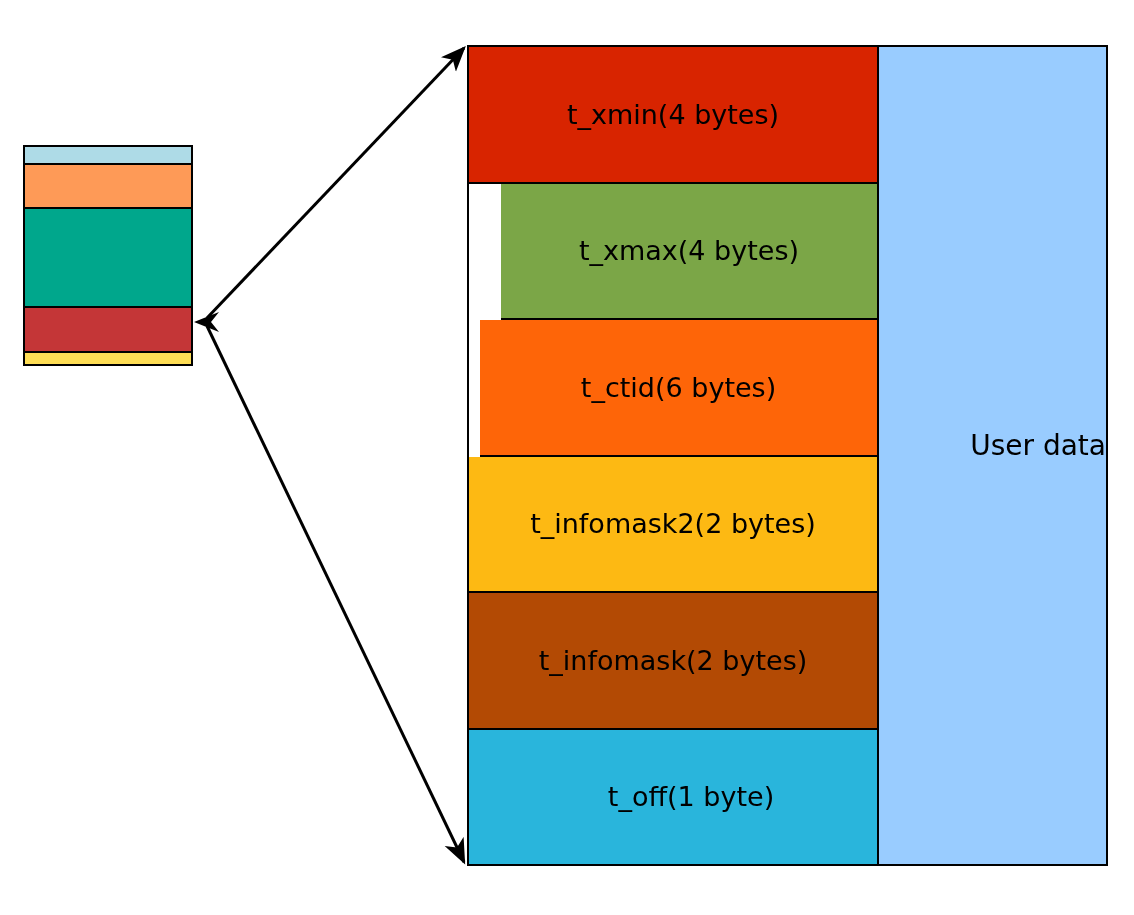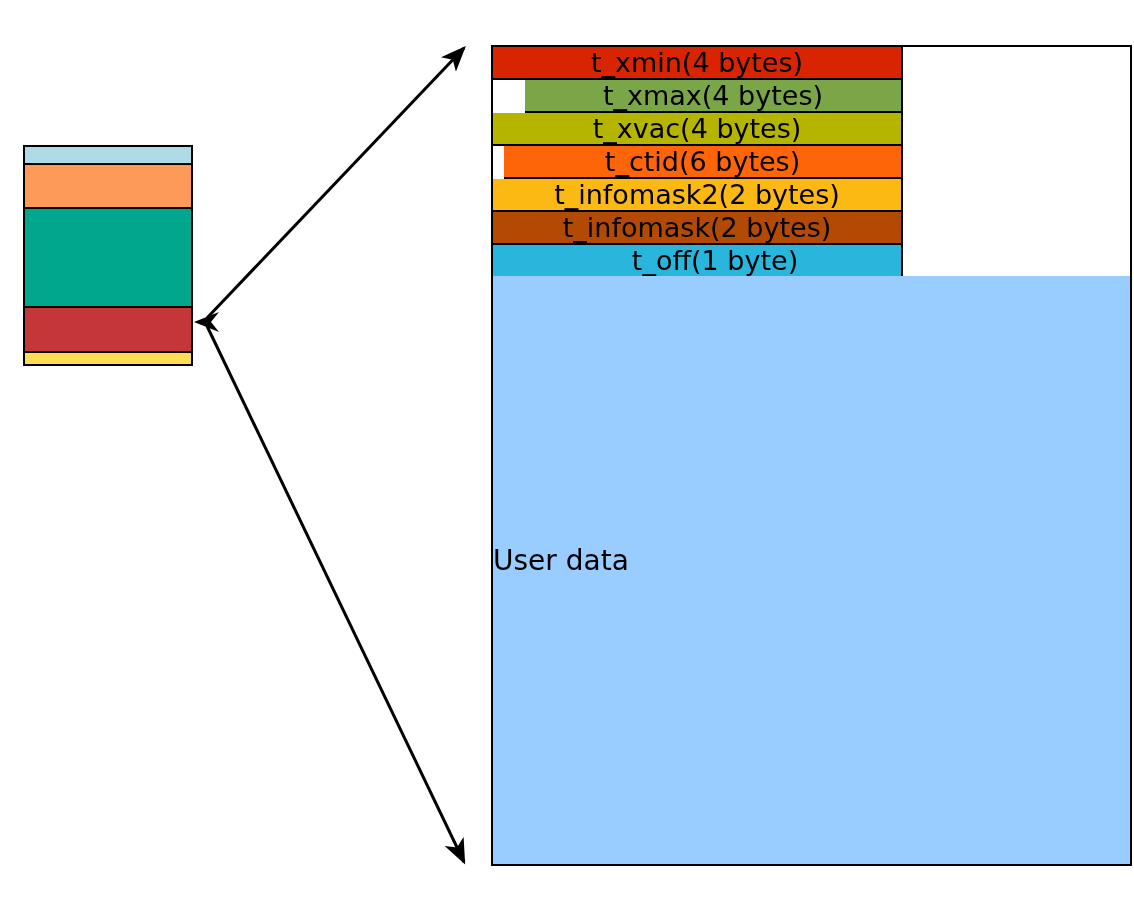--- a/index.html
+++ b/index.html
@@ -31,28 +31,27 @@
   .ov-seg {
     flex-grow: 1;
     flex-basis: 0;
     border-bottom: 2px solid #000;
   }
   .ov-seg:last-child { border-bottom: none; }
 
   
   .tuple {
     position: absolute;
-    left: 491px;
+    left: 467px;
     top: 45px;
     width: 641px;
     height: 821px;
     border: 2px solid #000;
     box-sizing: border-box;
     display: flex;
-    flex-direction: column;
   }
   .fields {
     width: 410px;
     box-sizing: border-box;
     border-right: 2px solid #000;
     display: flex;
     flex-direction: column;
   }
   .field-row {
     flex: 1 1 0;
@@ -64,21 +63,21 @@
   .field-row:last-child { border-bottom: none; }
   .field-row span {
     font-size: 27px;
     color: #000;
     white-space: nowrap;
   }
   .userdata {
     flex: 1 1 auto;
     display: flex;
     align-items: center;
-    justify-content: flex-start;
+    justify-content: flex-end;
   }
   .userdata span {
     font-size: 28px;
     color: #000;
     position: relative;
     top: -10px;
   }
 
   .arrows {
     position: absolute;
@@ -112,23 +111,20 @@
   </svg>
 
   <div class="tuple">
     <div class="fields" id="fields">
         <div class="field-row" style="background: rgb(216, 36, 0);">
           <span>t_xmin(4 bytes)</span>
         </div>
         <div class="field-row" style="background: rgb(123, 166, 71); margin-left: 32px;">
           <span>t_xmax(4 bytes)</span>
         </div>
-        <div class="field-row" style="background: rgb(181, 181, 0);">
-          <span>t_xvac(4 bytes)</span>
-        </div>
         <div class="field-row" style="background: rgb(254, 101, 8); margin-left: 11px;">
           <span>t_ctid(6 bytes)</span>
         </div>
         <div class="field-row" style="background: rgb(253, 185, 19);">
           <span>t_infomask2(2 bytes)</span>
         </div>
         <div class="field-row" style="background: rgb(179, 74, 4);">
           <span>t_infomask(2 bytes)</span>
         </div>
         <div class="field-row" style="background: rgb(41, 181, 220); padding-left: 36px;">

